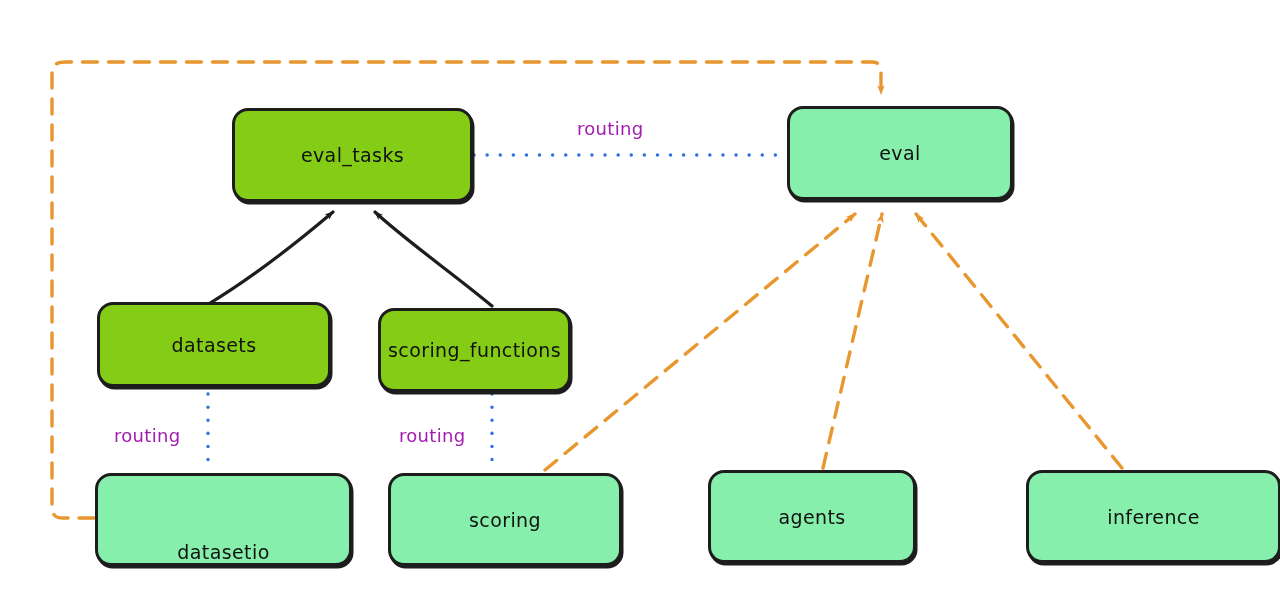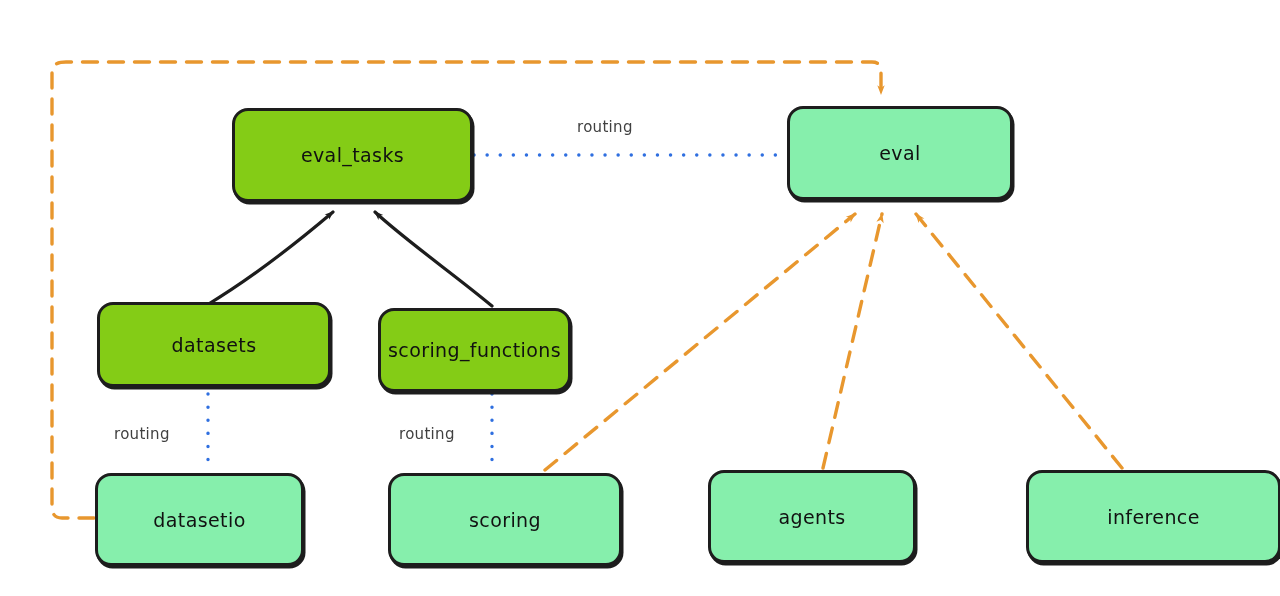--- a/index.html
+++ b/index.html
@@ -42,22 +42,22 @@
     letter-spacing: 0.4px;
     white-space: nowrap;
     pointer-events: none;
   }
   .node.fill-blue { background: #84cc16; }
   .node.fill-green { background: #86efac; }
 
   .edge-label {
     position: absolute;
     font-family: "DejaVu Sans", sans-serif;
-    font-size: 15px;
-    color: #404040;
+    font-size: 18px;
+    color: #a21caf;
     white-space: nowrap;
     letter-spacing: 0.3px;
   }
 </style>
 </head>
 <body>
 
 <div id="diagram-root">
 
   <svg id="edge-layer" viewBox="0 0 1280 596">
@@ -116,21 +116,21 @@
   </div>
 
   <div class="node fill-blue" style="left:97px; top:302px; width:234px; height:85px;">
     <span class="node-label">datasets</span>
   </div>
 
   <div class="node fill-blue" style="left:378px; top:308px; width:193px; height:84px;">
     <span class="node-label">scoring_functions</span>
   </div>
 
-  <div class="node fill-green" style="left:95px; top:473px; width:209px; height:93px;">
+  <div class="node fill-green" style="left:95px; top:473px; width:257px; height:93px;align-items:flex-end;">
     <span class="node-label">datasetio</span>
   </div>
 
   <div class="node fill-green" style="left:388px; top:473px; width:234px; height:93px;">
     <span class="node-label">scoring</span>
   </div>
 
   <div class="node fill-green" style="left:708px; top:470px; width:208px; height:93px;text-align:right;">
     <span class="node-label">agents</span>
   </div>

